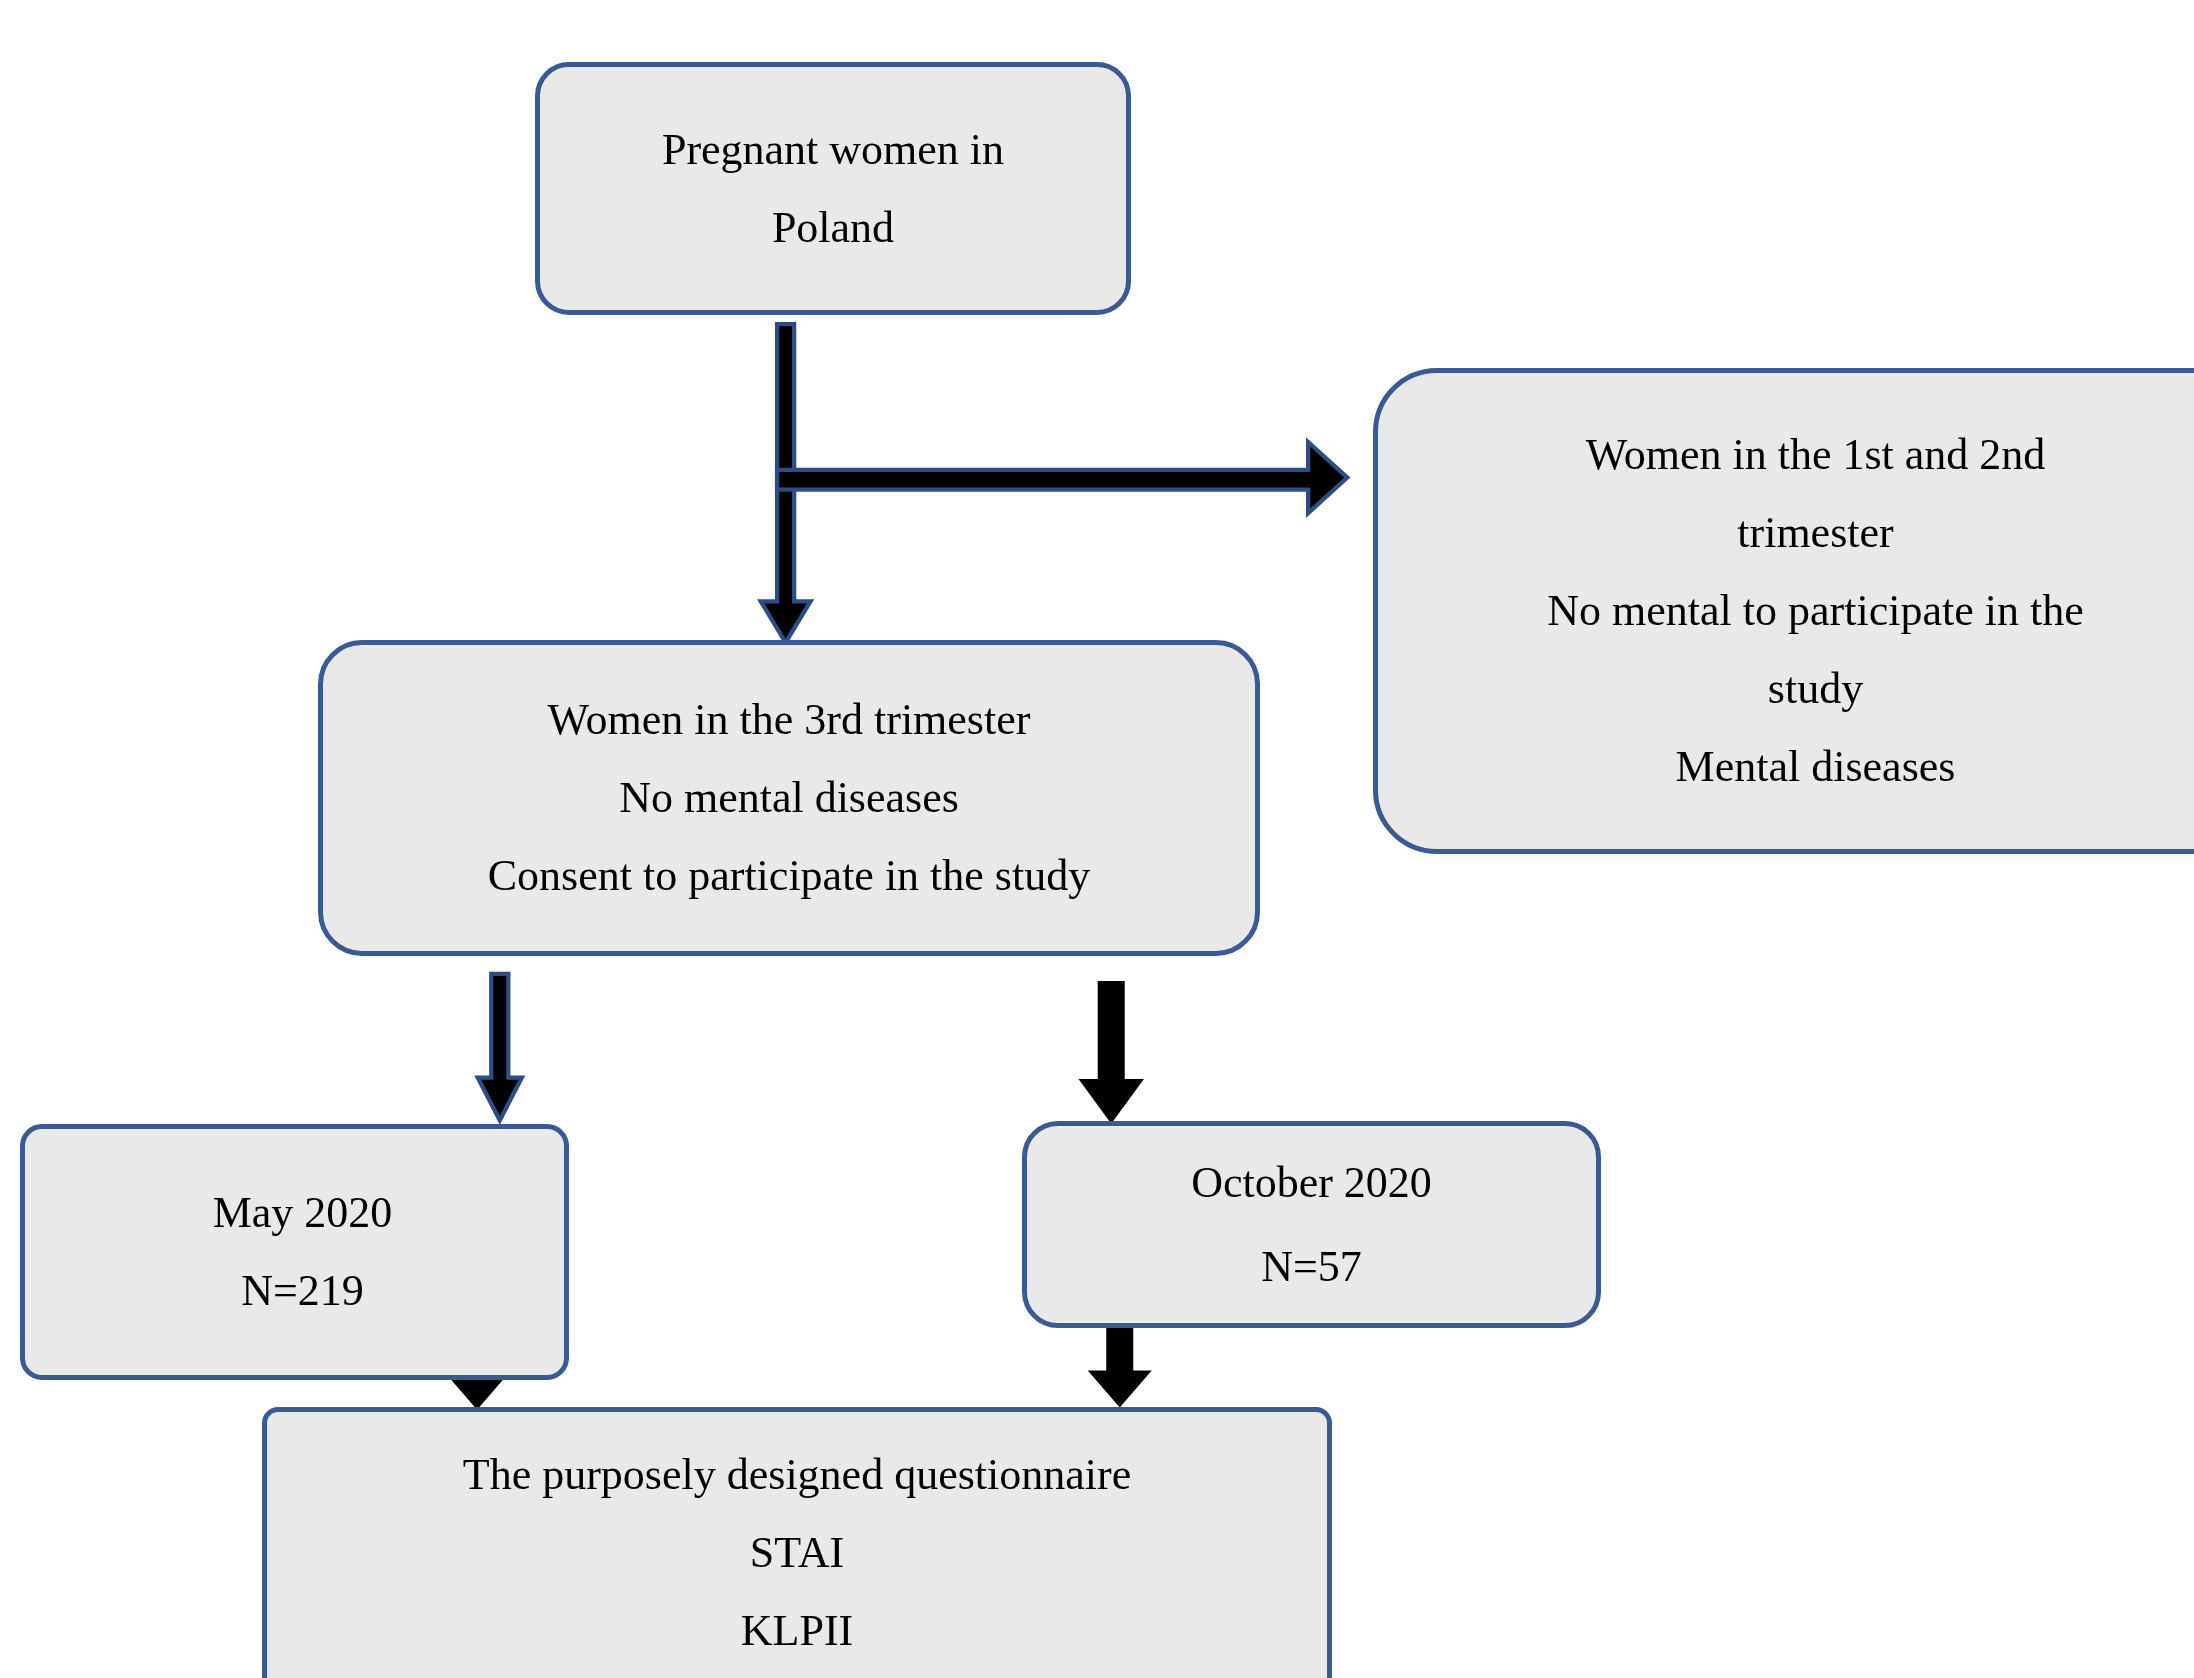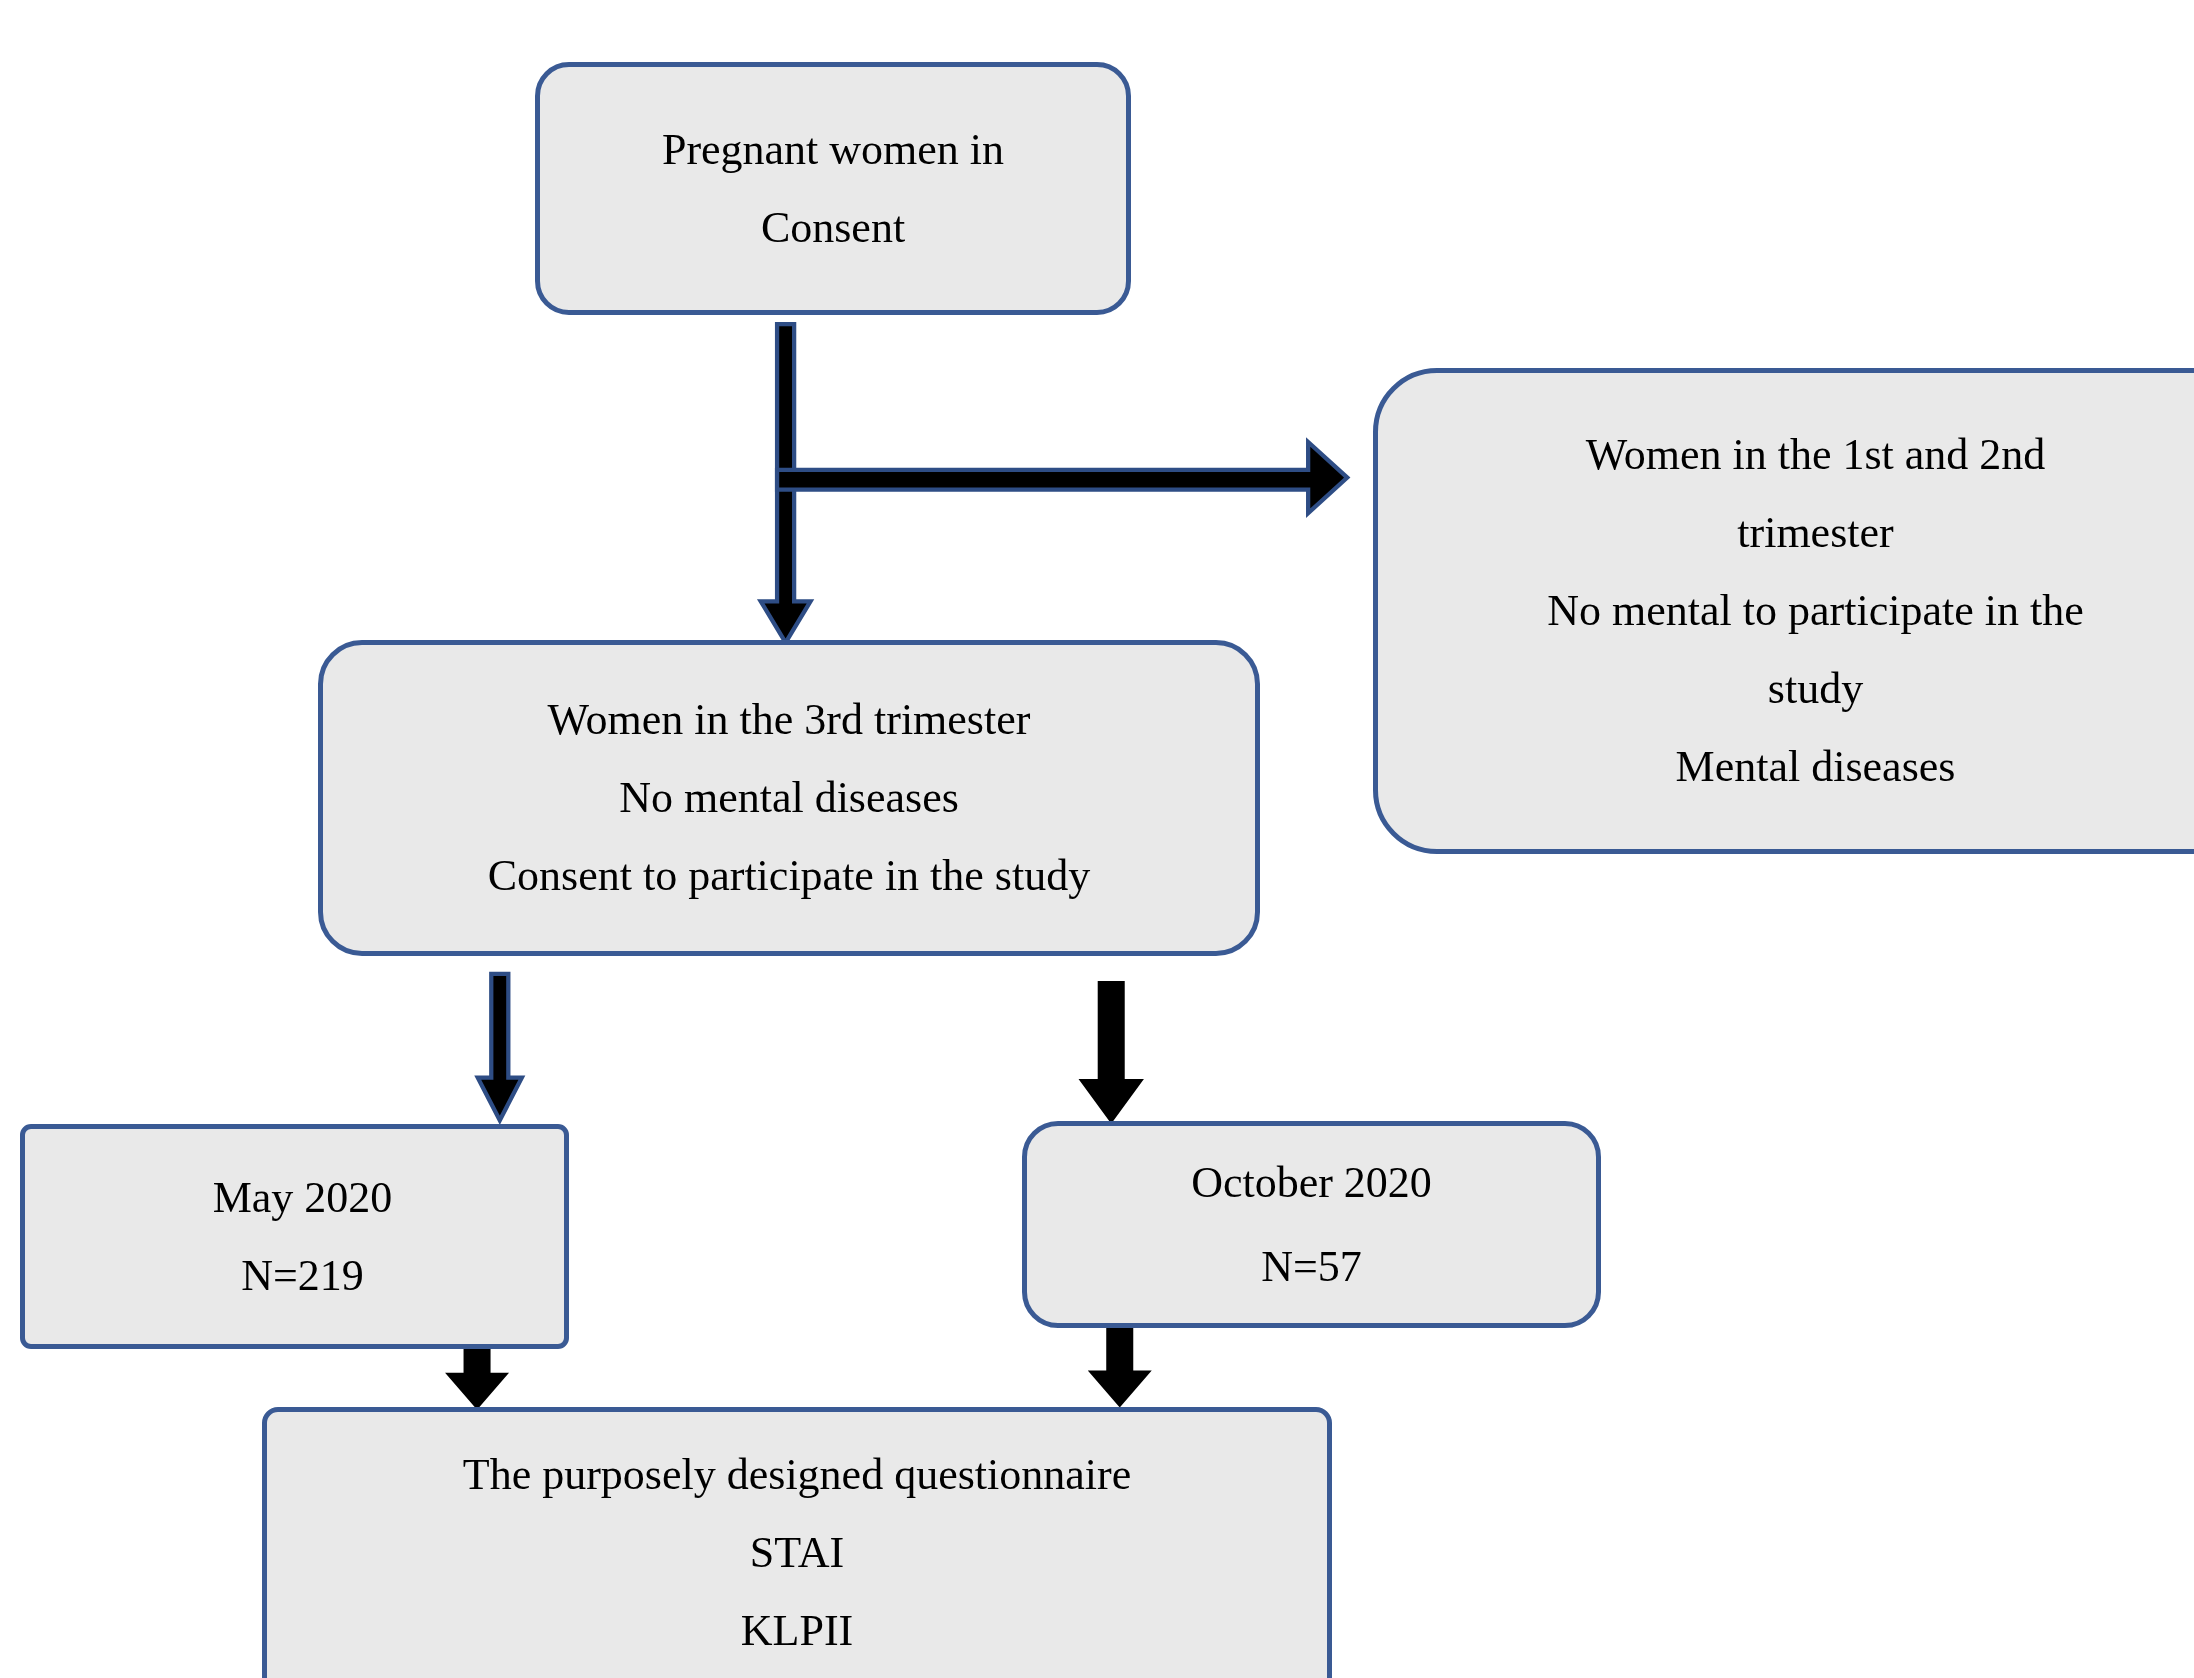--- a/index.html
+++ b/index.html
@@ -39,21 +39,21 @@
   }
   .node .line {
     font-size: 44px;
     line-height: 78px;
     white-space: nowrap;
   }
   
   #box-pregnant   { left: 535px;  top: 24px;   width: 596px;  height: 253px;  border-radius: 34px; }
   #box-excluded   { left: 1373px; top: 330px;  width: 885px; height: 486px;  border-radius: 64px; }
   #box-included   { left: 318px;  top: 602px;  width: 942px; height: 316px;  border-radius: 44px; }
-  #box-may        { left: 20px;   top: 1086px; width: 549px;  height: 225px;  border-radius: 11px; padding-left: 16px; }
+  #box-may        { left: 20px;   top: 1086px; width: 549px;  height: 256px;  border-radius: 22px; padding-left: 16px; }
   #box-october    { left: 1022px; top: 1083px; width: 579px;  height: 207px;  border-radius: 36px; gap: 6px; }
   #box-bottom     { left: 262px;  top: 1369px; width: 1070px; height: 292px;  border-radius: 16px; }
 
   .arrow-outlined { fill: var(--arrow-fill); stroke: var(--arrow-outline); stroke-width: 6; stroke-linejoin: miter; }
   .arrow-plain    { fill: var(--arrow-fill); stroke: none; }
 </style>
 </head>
 <body>
 
 <div class="canvas">
@@ -68,21 +68,21 @@
 
     <polygon class="arrow-plain" points="1544,1326 1582,1326 1582,1464 1609,1464 1563,1527 1517,1464 1544,1464"></polygon>
 
     <polygon class="arrow-plain" points="652,1816 690,1816 690,1877 716,1877 671,1929 626,1877 652,1877"></polygon>
 
     <polygon class="arrow-plain" points="1556,1813 1594,1813 1594,1874 1620,1874 1575,1926 1530,1874 1556,1874"></polygon>
   </svg>
 
   <div class="node" id="box-pregnant">
     <div class="line">Pregnant women in</div>
-    <div class="line">Consent</div>
+    <div class="line">Poland</div>
   </div>
 
   <div class="node" id="box-excluded">
     <div class="line">Women in the 1st and 2nd</div>
     <div class="line">trimester</div>
     <div class="line">No mental to participate in the</div>
     <div class="line">study</div>
     <div class="line">Mental diseases</div>
   </div>
 

